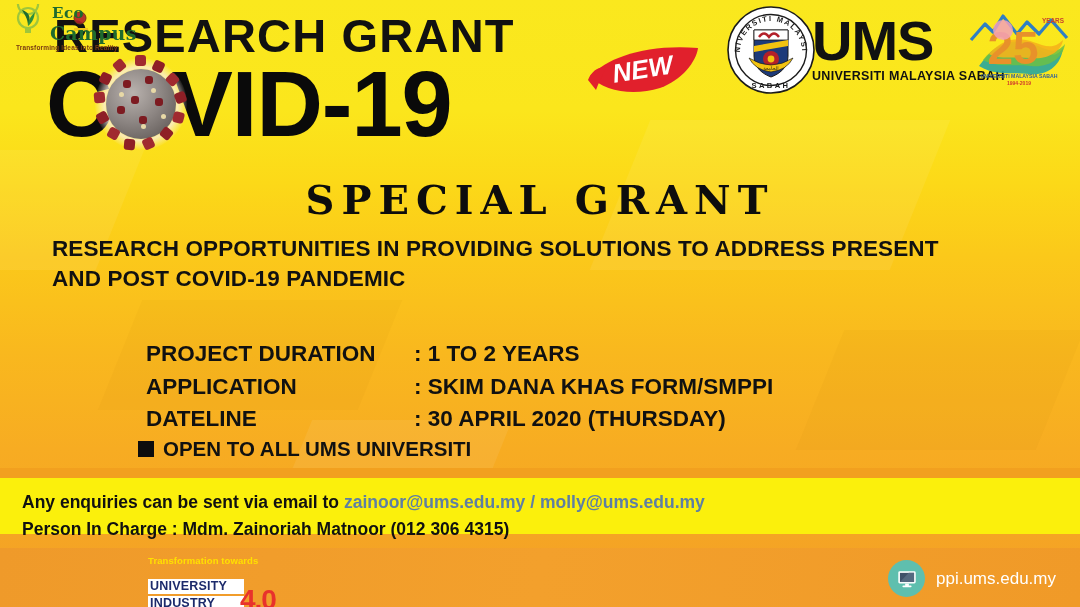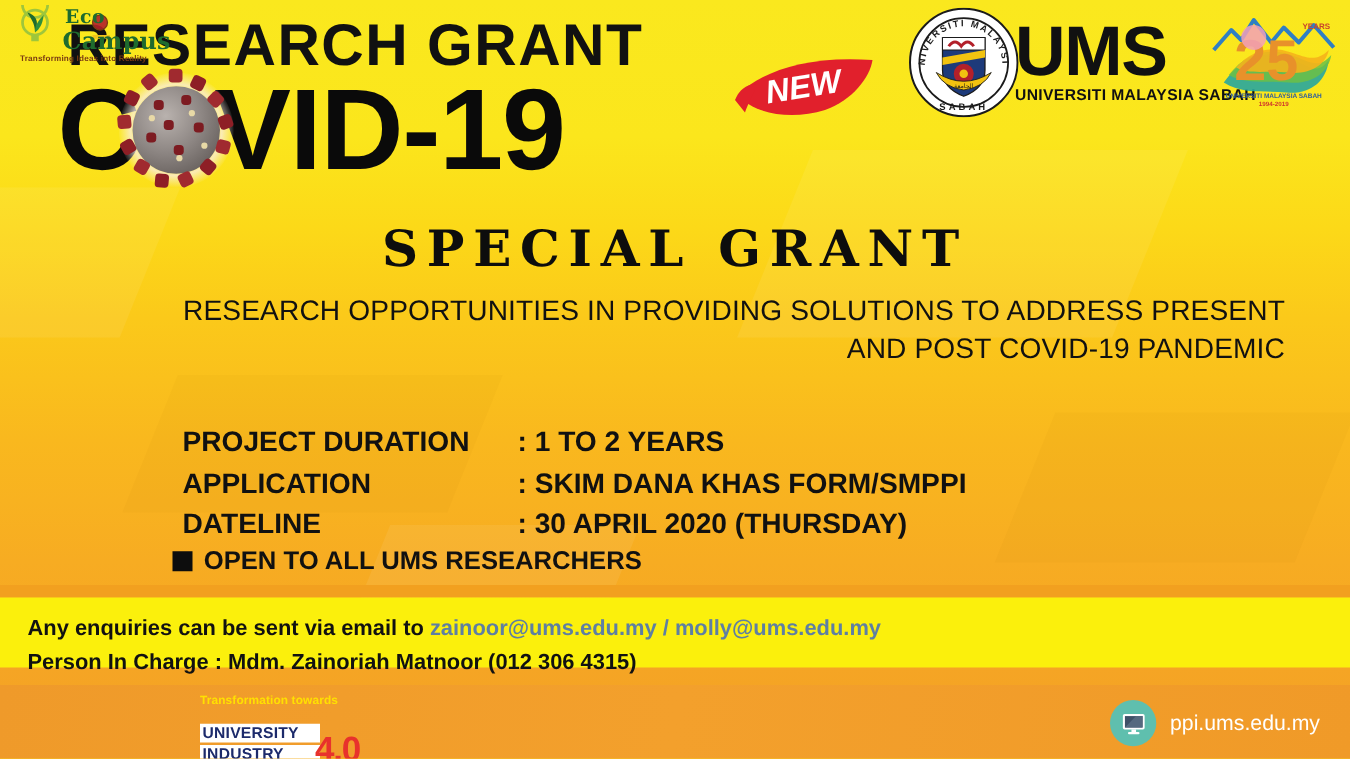--- a/index.html
+++ b/index.html
@@ -76,22 +76,22 @@
   .anniv { position:absolute; left:967px; top:4px; width:104px; height:88px; }
 
   
   .special {
     position:absolute; left:0; right:0; top:176px; text-align:center;
     font-family:"DejaVu Serif", serif; font-weight:bold;
     font-size:40px; color:#0d0d0d; letter-spacing:7px;
     text-transform:uppercase;
   }
   .lead {
-    position:absolute; left:52px; right:52px; top:234px; text-align:right;
-    font-size:22.5px; font-weight:normal; color:#111; line-height:1.32;
+    position:absolute; left:52px; right:52px; top:234px; text-align:left;
+    font-size:22.5px; font-weight:bold; color:#111; line-height:1.32;
     letter-spacing:.1px;
   }
   .details { position:absolute; left:146px; top:322px;margin-top:16px; }
   .drow { display:flex; font-size:22.5px; font-weight:bold; color:#111; line-height:1.45; }
   .dlabel { width:268px; flex:0 0 268px; white-space:nowrap; }
   .dvalue { white-space:nowrap; }
   .openrow {
     position:absolute; left:138px; top:437px;
     display:flex; align-items:center; gap:9px;
     font-size:20.5px; font-weight:bold; color:#111;
@@ -117,21 +117,21 @@
     background:linear-gradient(100deg,#EF9A2A 0%,#F3A02C 50%,#F09A28 100%);
   }
   .eco { position:absolute; left:14px; top:4px; width:96px; height:52px; }
   .eco .name1 { position:absolute; left:38px; top:0; font-family:"DejaVu Serif",serif;
     font-size:15px; font-weight:bold; color:#1f6b2e; letter-spacing:.5px; }
   .eco .name2 { position:absolute; left:20px; top:18px; font-family:"DejaVu Serif",serif;
     font-size:19px; font-weight:bold; color:#1f6b2e; letter-spacing:.2px;margin-left:16px; }
   .eco .tag { position:absolute; left:2px; top:40px; font-size:6.5px; font-weight:bold;
     color:#7a3b12; letter-spacing:.15px; white-space:nowrap; }
 
-  .ui40 { position:absolute; left:116px; top:556px; width:128px; height:44px;padding-left:44px; }
+  .ui40 { position:absolute; left:104px; top:556px; width:128px; height:44px;padding-left:44px; }
   .ui40 .tt { font-size:9.5px; font-weight:bold; color:#FFE000; letter-spacing:.1px;
     white-space:nowrap; line-height:1; }
   .ui40 .stack { position:relative; margin-top:13px; width:96px; }
   .ui40 .bar {
     background:#ffffff; color:#1c2a6b; font-size:12.5px; font-weight:bold;
     letter-spacing:.2px; padding:0 2px; line-height:1.25; white-space:nowrap;
   }
   .ui40 .bar.two { margin-top:2px; }
   .ui40 .four {
     position:absolute; left:92px; top:8px;
@@ -255,21 +255,21 @@
       <span class="dvalue">: SKIM DANA KHAS FORM/SMPPI</span>
     </div>
     <div class="drow">
       <span class="dlabel">DATELINE</span>
       <span class="dvalue">: 30 APRIL 2020 (THURSDAY)</span>
     </div>
   </div>
 
   <div class="openrow">
     <span class="bullet-sq"></span>
-    <span>OPEN TO ALL UMS RESEARCHERS</span>
+    <span>OPEN TO ALL UMS UNIVERSITI</span>
   </div>
 
   <div class="band-top"></div>
   <div class="contact">
     <div class="l1"><span>Any enquiries can be sent via email to </span><span class="mail">zainoor@ums.edu.my</span><span class="slash"> / </span><span class="mail">molly@ums.edu.my</span></div>
     <div class="l2">Person In Charge : Mdm. Zainoriah Matnoor (012 306 4315)</div>
   </div>
 
   <div class="footer"></div>
 

